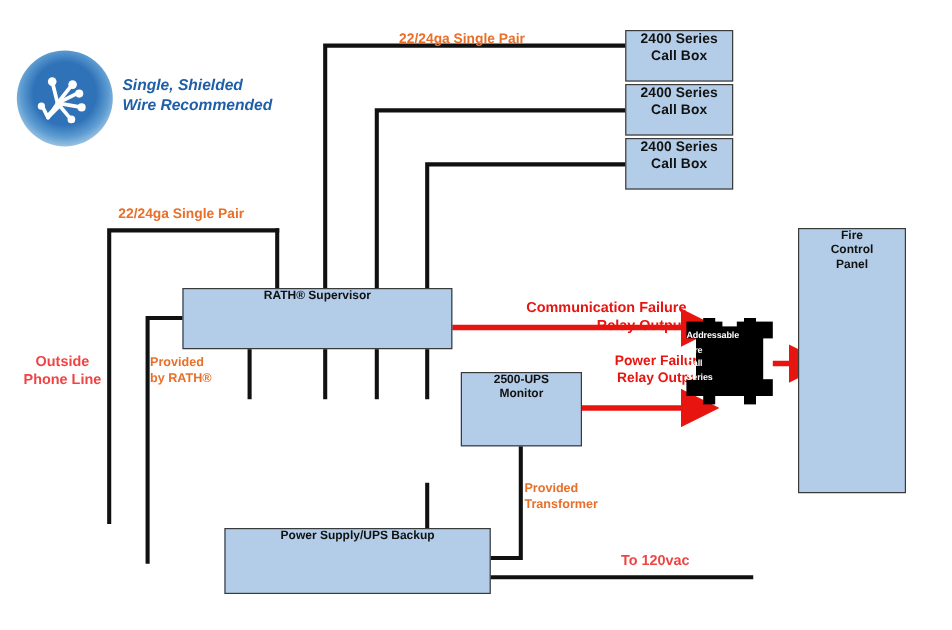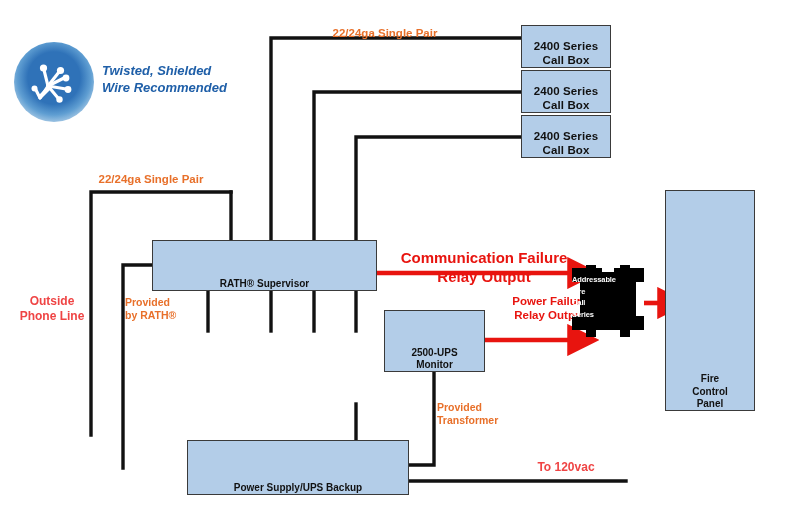--- a/index.html
+++ b/index.html
@@ -21,21 +21,21 @@
     top: 0;
     width: 793px;
     height: 525px;
   }
   .box {
     position: absolute;
     background: #b3cde8;
     border: 1.6px solid #3a3a3a;
     box-sizing: border-box;
     display: flex;
-    align-items: flex-end;
+    align-items: flex-start;
     justify-content: center;
     text-align: center;
     color: #111111;
     font-weight: bold;
     line-height: 1.22;
     z-index: 3;
   }
   .callbox {
     font-size: 11.5px;
     letter-spacing: 0.1px;
@@ -178,21 +178,21 @@
           <circle cx="29.5" cy="26" r="3.6"></circle>
           <circle cx="46.5" cy="28.5" r="3.6"></circle>
           <circle cx="52" cy="36" r="3.4"></circle>
           <circle cx="54" cy="47.5" r="3.4"></circle>
           <circle cx="45.5" cy="57.5" r="3.2"></circle>
           <circle cx="20.5" cy="46.5" r="3"></circle>
           <path d="M24,54 L36,42 L39,45 L27,57 Z"></path>
         </g>
       </svg>
     </div>
-    <div class="badge-text">Twisted, Shielded
+    <div class="badge-text">Single, Shielded
 Wire Recommended</div>
   </div>
 
   <div class="box callbox" style="left:521px; top:25px; width:90px; height:43px;">
     <span>
       <span>2400 Series</span><br>
       <span>Call Box</span>
     </span>
   </div>
 
@@ -254,21 +254,21 @@
 
   <div class="label label-black" style="left:10px; top:294px; width:84px; font-size:12px;">Outside
 Phone Line</div>
 
   <div class="label label-orange" style="left:125px; top:296px; width:80px; font-size:10.5px; text-align:left;">Provided
 by RATH®</div>
 
   <div class="label label-orange" style="left:437px; top:401px; width:100px; font-size:10.5px; text-align:left;">Provided
 Transformer</div>
 
-  <div class="label label-black" style="left:521px; top:460px; width:90px; font-size:12px;">To 120vac</div>
-
-  <div class="label label-red" style="left:396px; top:249px; width:176px; font-size:15px;">Communication Failure
+  <div class="label label-black" style="left:501px; top:460px; width:90px; font-size:12px;">To 120vac</div>
+
+  <div class="label label-red" style="left:396px; top:249px; width:176px; font-size:12px;text-align:right;">Communication Failure
 Relay Output</div>
 
   <div class="label label-red" style="left:486px; top:294px; width:128px; font-size:11.5px;">Power Failure
 Relay Output</div>
 
 </div>
 
 </body></html>

